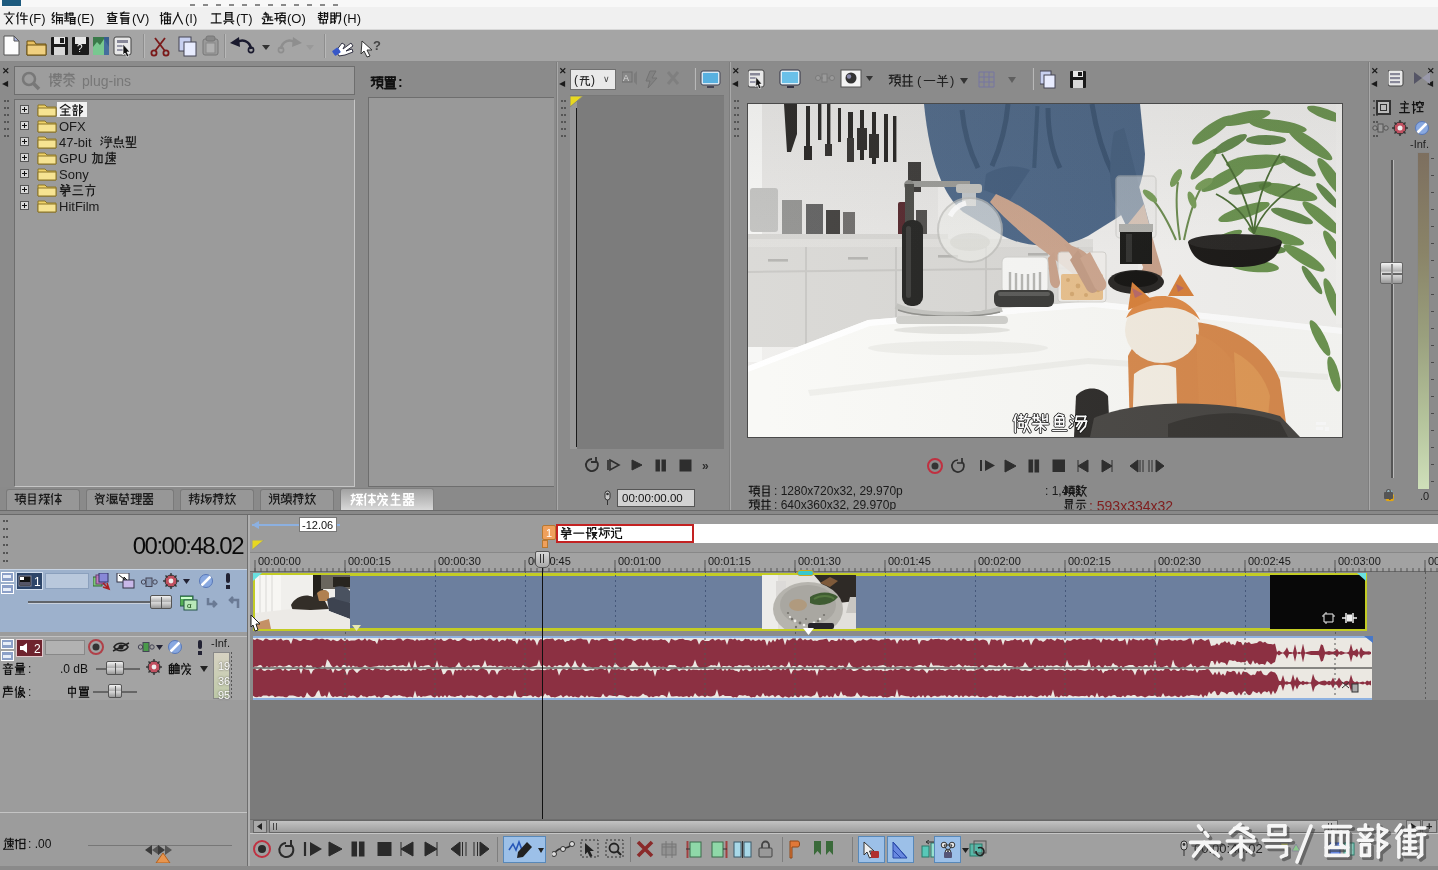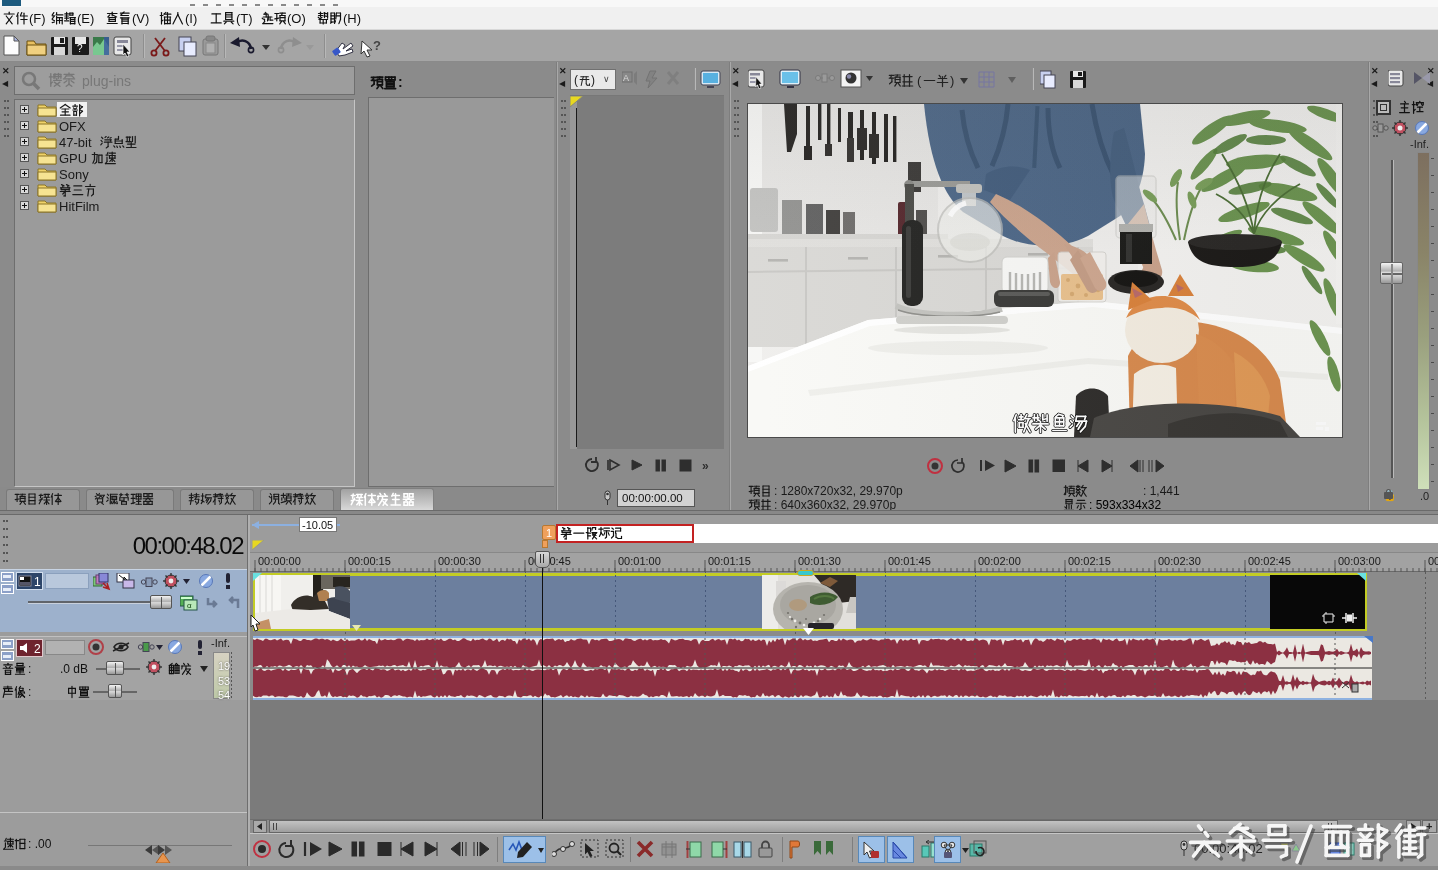--- a/index.html
+++ b/index.html
@@ -1327,42 +1327,42 @@
           <line x1="15.0" y1="4.6" x2="16.8" y2="7.2"></line>
           <line x1="13.4" y1="7.8" x2="17.0" y2="7.8"></line>
           <line x1="15.4" y1="7.8" x2="13.2" y2="11.4"></line>
           <line x1="15.4" y1="7.8" x2="17.4" y2="10.8"></line>
           <line x1="20.2" y1="0.4" x2="18.6" y2="2.4"></line>
           <line x1="18.0" y1="2.6" x2="23.4" y2="2.6"></line>
           <line x1="22.6" y1="2.6" x2="18.2" y2="11.3"></line>
           <line x1="19.2" y1="5.4" x2="23.2" y2="11.3"></line>
         </g>
       </svg></div>
-    <div class="t" style="left:1143px;top:484px;font-size:12px;color:#1a1a1a">: 1,441</div>
+    <div class="t" style="left:1045px;top:484px;font-size:12px;color:#1a1a1a">: 1,441</div>
     <div style="position:absolute;left:1063px;top:499px;"><svg width="24" height="14" style="overflow:visible">
         <g stroke="#1a1a1a" stroke-width="1.14" stroke-linecap="round" opacity="1.0">
           <line x1="3.0" y1="0.6" x2="9.0" y2="0.6"></line>
           <line x1="3.0" y1="0.6" x2="3.0" y2="4.8"></line>
           <line x1="9.0" y1="0.6" x2="9.0" y2="4.8"></line>
           <line x1="3.0" y1="2.6" x2="9.0" y2="2.6"></line>
           <line x1="3.0" y1="4.8" x2="9.0" y2="4.8"></line>
           <line x1="6.0" y1="5.4" x2="6.0" y2="9.6"></line>
           <line x1="3.6" y1="6.0" x2="3.6" y2="9.6"></line>
           <line x1="8.4" y1="6.0" x2="8.4" y2="9.6"></line>
           <line x1="1.8" y1="7.8" x2="3.0" y2="9.0"></line>
           <line x1="1.2" y1="11.2" x2="10.8" y2="11.2"></line>
           <line x1="14.4" y1="1.4" x2="21.6" y2="1.4"></line>
           <line x1="13.2" y1="4.2" x2="22.8" y2="4.2"></line>
           <line x1="18.0" y1="4.2" x2="18.0" y2="9.6"></line>
           <line x1="18.0" y1="9.6" x2="16.6" y2="10.8"></line>
           <line x1="15.4" y1="6.6" x2="14.2" y2="9.0"></line>
           <line x1="20.6" y1="6.6" x2="21.8" y2="9.0"></line>
         </g>
       </svg></div>
-    <div class="t" style="left:1089px;top:498px;font-size:12px;color:#000000">: 593x334x32</div>
+    <div class="t" style="left:1089px;top:498px;font-size:14px;color:#7f1d1d">: 593x334x32</div>
     <svg class="abs" style="left:1388px;top:70px" width="44" height="20">
 <rect x="0" y="0" width="15" height="16" rx="2" fill="#e8e8e8" stroke="#444"></rect>
       <rect x="2" y="3" width="10" height="2.2" fill="#889"></rect>
       <rect x="2" y="7" width="10" height="2.2" fill="#889"></rect>
       <rect x="2" y="11" width="10" height="2.2" fill="#889"></rect>
 <path d="M26 2 l8 6 l-8 6 z" fill="#556"></path>
       <path d="M42 2 l-8 6 l8 6 z" fill="#99a"></path>
 </svg>
     <div class="abs" style="left:1376px;top:100px;width:15px;height:15px;border:2px solid #333;background:#bbb"></div>
     <div class="abs" style="left:1380px;top:104px;width:7px;height:7px;border:1.5px solid #333"></div>
@@ -1555,22 +1555,22 @@
       </g>
 <g transform="translate(108,1)">
         <rect x="2" y="0" width="4" height="9" rx="2" fill="#223"></rect>
         <rect x="2" y="11" width="4" height="4" fill="#223"></rect>
       </g>
 </svg>
     <div class="t" style="left:211px;top:637px;font-size:11px;color:#1a1a1a">-Inf.</div>
     <div class="abs" style="left:213px;top:652px;width:17px;height:47px;background:linear-gradient(#d6d2c2,#c6ccb0 70%,#bcc8a6);border:1px solid #888"></div>
     <div class="abs" style="left:231px;top:652px;width:1px;height:47px;background:repeating-linear-gradient(#555 0 2px,transparent 2px 4px)"></div>
     <div class="t" style="left:218px;top:660px;font-size:11px;color:#fff;text-shadow:0 0 2px #444">19</div>
-    <div class="t" style="left:218px;top:675px;font-size:11px;color:#fff;text-shadow:0 0 2px #444">53</div>
-    <div class="t" style="left:218px;top:689px;font-size:11px;color:#fff;text-shadow:0 0 2px #444">54</div>
+    <div class="t" style="left:218px;top:675px;font-size:11px;color:#fff;text-shadow:0 0 2px #444">36</div>
+    <div class="t" style="left:218px;top:689px;font-size:11px;color:#fff;text-shadow:0 0 2px #444">95</div>
     <div class="abs" style="left:2px;top:663px"><svg width="26" height="15" style="overflow:visible">
         <g stroke="#111" stroke-width="1.14" stroke-linecap="round">
           <line x1="6.0" y1="0.2" x2="6.0" y2="1.8"></line>
           <line x1="1.8" y1="1.9" x2="10.2" y2="1.9"></line>
           <line x1="3.6" y1="3.4" x2="4.8" y2="4.6"></line>
           <line x1="8.4" y1="3.4" x2="7.2" y2="4.6"></line>
           <line x1="1.2" y1="5.3" x2="10.8" y2="5.3"></line>
           <line x1="3.4" y1="7.2" x2="8.6" y2="7.2"></line>
           <line x1="3.4" y1="7.2" x2="3.4" y2="11.4"></line>
           <line x1="8.6" y1="7.2" x2="8.6" y2="11.4"></line>
@@ -1735,21 +1735,21 @@
         <path d="M21 8 L28 13 L21 18 Z" fill="#555"></path>
       </g>
 <path d="M19 16 L26 26 L12 26 Z" fill="#e8954e" stroke="#b06020"></path>
     </svg>
     <div class="abs" style="left:250px;top:515px;width:1188px;height:37px;background:#9c9c9c"></div>
     <svg class="abs" style="left:252px;top:520px" width="90" height="10">
       <line x1="0" y1="5" x2="88" y2="5" stroke="#8cb0e0" stroke-width="2"></line>
       <path d="M0 5 l7 -4 v8 z" fill="#8cb0e0"></path>
     </svg>
     <div class="abs" style="left:299px;top:517px;width:38px;height:15px;background:#fff;border:1px solid #777"></div>
-    <div class="t" style="left:302px;top:519px;font-size:11px;color:#111">-10.05</div>
+    <div class="t" style="left:302px;top:519px;font-size:11px;color:#111">-12.06</div>
     <svg class="abs" style="left:252px;top:540px" width="14" height="11">
       <path d="M0 0 h12 l-12 10 z" fill="#e8d820" stroke="#998"></path>
     </svg>
     <div class="abs" style="left:556px;top:524px;width:882px;height:19px;background:#fff"></div>
     <div class="abs" style="left:556px;top:524px;width:138px;height:19px;border:2px solid #c32222"></div>
     <div class="abs" style="left:560px;top:527px"><svg width="64" height="15" style="overflow:visible">
         <g stroke="#111" stroke-width="1.19" stroke-linecap="round">
           <line x1="2.5" y1="0.6" x2="5.0" y2="1.9"></line>
           <line x1="7.5" y1="0.6" x2="10.0" y2="1.9"></line>
           <line x1="3.8" y1="1.9" x2="3.8" y2="3.5"></line>

